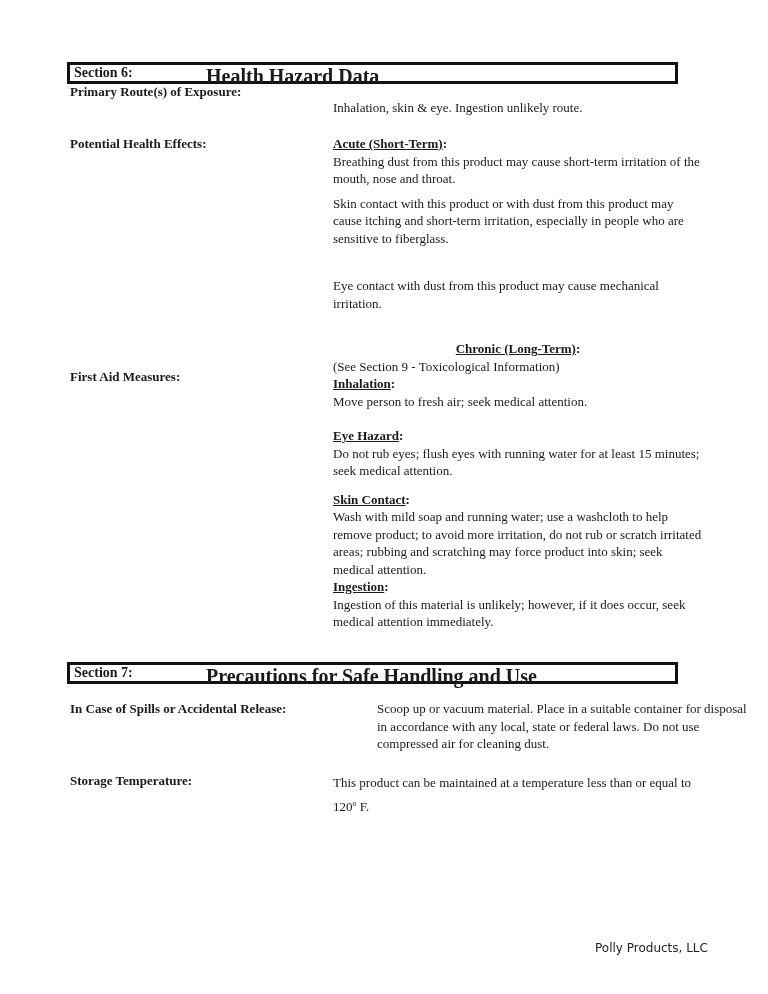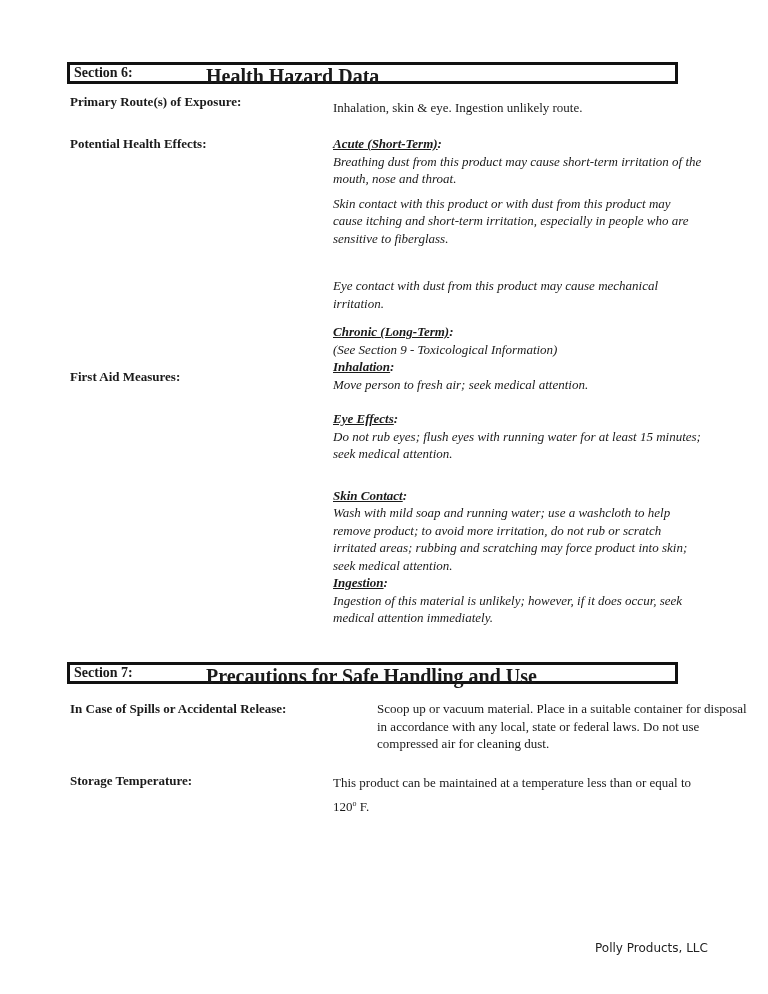--- a/index.html
+++ b/index.html
@@ -6,47 +6,47 @@
   body { width: 768px; height: 994px; position: relative; overflow: hidden;
          font-family: "Liberation Serif", "DejaVu Serif", serif; color: #1a1a1a; }
   .section-header { position: absolute; left: 67px; width: 611px; height: 22px;
          border: 3px solid #111; box-sizing: border-box; }
   .section-header .num { position: absolute; left: 4px; top: 0px; font-size: 14px; font-weight: bold; }
   .section-header .title { position: absolute; left: 136px; top: 0px; font-size: 20px; font-weight: bold; }
   .label { position: absolute; left: 70px; font-size: 13px; font-weight: bold; }
   .body { position: absolute; left: 333px; width: 370px; font-size: 13px; line-height: 17.5px; }
   .sub { font-weight: bold; text-decoration: underline; }
   .colon { font-weight: bold; }
-  p { margin: 0; font-style: italic; }
+  p { margin: 0; }
   .footer { position: absolute; left: 595px; top: 941px; font-family: "DejaVu Sans", "Liberation Sans", sans-serif; font-size: 12px; color: #222; }
 </style>
 </head>
 <body>
 
 <div class="section-header" style="top:62px;">
   <span class="num">Section 6:</span>
   <span class="title">Health Hazard Data</span>
 </div>
 
-<div class="label" style="top:94px;text-align:center;">Primary Route(s) of Exposure:</div>
+<div class="label" style="top:84px;text-align:center;">Primary Route(s) of Exposure:</div>
 <div class="body" style="top:99px;">Inhalation, skin &amp; eye.  Ingestion unlikely route.</div>
 
 <div class="label" style="top:136px;">Potential Health Effects:</div>
 <div class="body" style="top:135px;">
   <p><span class="sub">Acute (Short-Term)</span><span class="colon">:</span></p>
   <p>Breathing dust from this product may cause short-term irritation of the mouth, nose and throat.</p>
   <p style="margin-top:7px;">Skin contact with this product or with dust from this product may cause itching and short-term irritation, especially in people who are sensitive to fiberglass.</p>
   <p style="margin-top:30px;">Eye contact with dust from this product may cause mechanical irritation.</p>
-  <p style="margin-top:11px;"><span class="sub">Chronic (Long-Term)</span><span class="colon">:</span></p>
+  <p style="margin-top:28px;text-align:center;"><span class="sub">Chronic (Long-Term)</span><span class="colon">:</span></p>
   <p>(See Section 9 - Toxicological Information)</p>
   <p><span class="sub">Inhalation</span><span class="colon">:</span></p>
   <p>Move person to fresh air; seek medical attention.</p>
-  <p style="margin-top:17px;"><span class="sub">Eye Effects</span><span class="colon">:</span></p>
+  <p style="margin-top:17px;"><span class="sub">Eye Hazard</span><span class="colon">:</span></p>
   <p>Do not rub eyes; flush eyes with running water for at least 15 minutes; seek medical attention.</p>
-  <p style="margin-top:24px;"><span class="sub">Skin Contact</span><span class="colon">:</span></p>
+  <p style="margin-top:11px;"><span class="sub">Skin Contact</span><span class="colon">:</span></p>
   <p>Wash with mild soap and running water; use a washcloth to help remove product;  to avoid more irritation, do not rub or scratch irritated areas; rubbing and scratching may force product into skin; seek medical attention.</p>
   <p style=""><span class="sub">Ingestion</span><span class="colon">:</span></p>
   <p>Ingestion of this material is unlikely; however, if it does occur, seek medical attention immediately.</p>
 </div>
 
 <div class="label" style="top:369px;">First Aid Measures:</div>
 
 <div class="section-header" style="top:662px;text-align:right;">
   <span class="num">Section 7:</span>
   <span class="title">Precautions for Safe Handling and Use</span>

